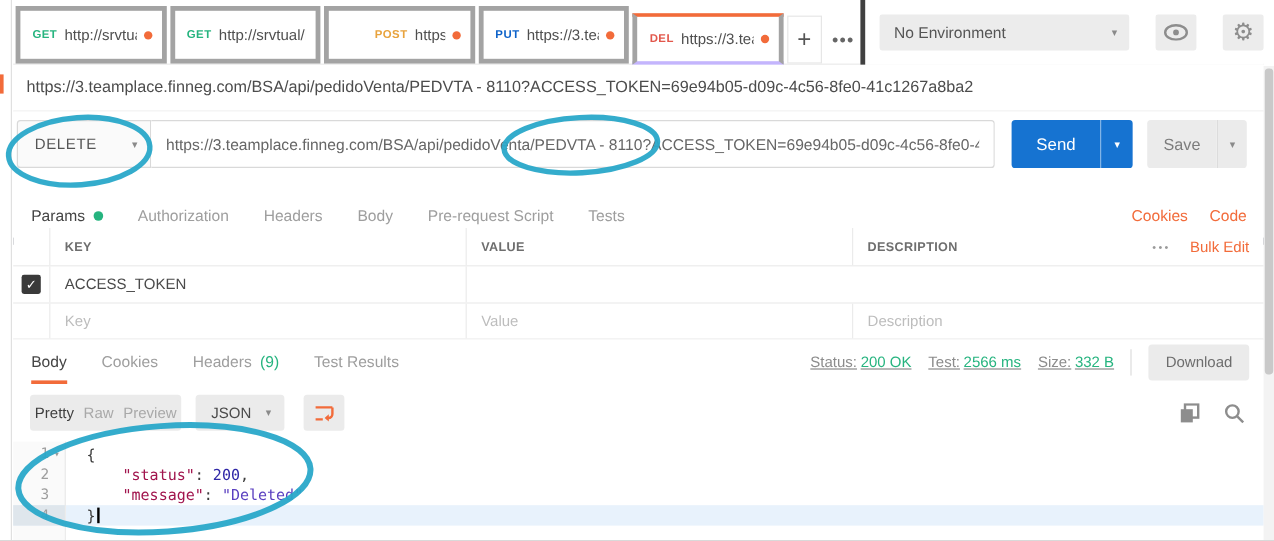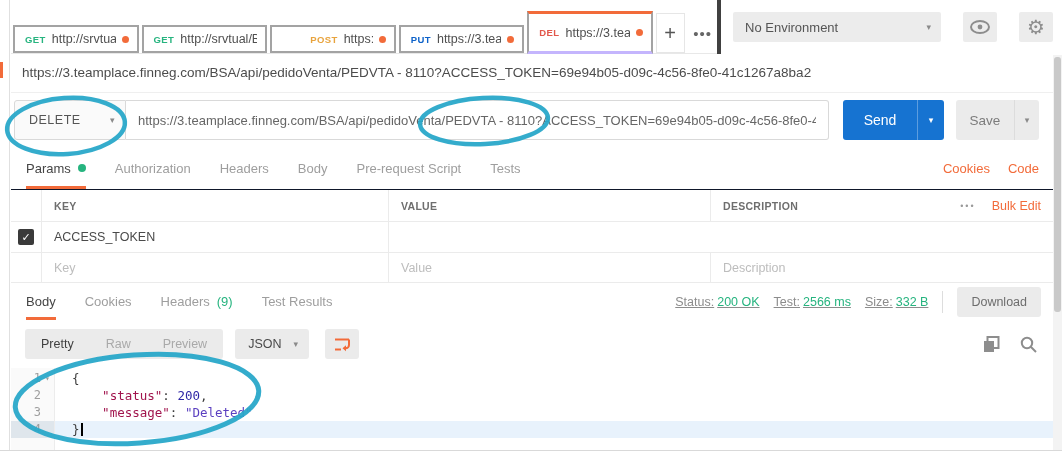--- a/index.html
+++ b/index.html
@@ -12,21 +12,21 @@
                  border-right:1px solid #e0e0e0; z-index:4; }
   .orange-notch { position:absolute; left:0; top:62px; width:3px; height:16px; background:#f26b3a; z-index:5; }
 
   
   .scrollbar { position:absolute; right:0; top:55px; width:9px; bottom:0; background:#f3f3f3; z-index:4; }
   .scroll-thumb { position:absolute; right:1px; top:2px; width:7px; height:255px; background:#c9c9c9; border-radius:3px; }
 
   
   .tabrow { position:absolute; left:11px; top:0; right:9px; height:54px; background:#fff;
             border-bottom:1px solid #e8e8e8; display:flex; align-items:flex-end; padding:0 0 0 2px; }
-  .tab { width:131px; height:28px; border:2px solid #a3a3a3; background:#fff; margin-right:3px;
+  .tab { width:131px; height:48px; border:4px solid #a3a3a3; background:#fff; margin-right:3px;
          display:flex; align-items:center; gap:6px; padding:0 8px 0 10px; overflow:hidden; }
   .tab.active { height:43px; border-top:3px solid #f26b3a; border-bottom:3px solid #c4b5fd; margin-bottom:-1px; }
   .tab .method { font-size:9.5px; font-weight:700; letter-spacing:.4px; flex:none; }
   .m-get { color:#26b47f; } .m-post { color:#e8a33d;margin-left:28px; } .m-put { color:#0d62c9; } .m-del { color:#e2574b; }
   .tab .turl { font-size:12.5px; color:#4f4f4f; white-space:nowrap; overflow:hidden; flex:1; }
   .tab .dot { width:7px; height:7px; border-radius:50%; background:#f26b3a; flex:none; }
   .tab-plus { width:30px; height:40px; border:1px solid #e6e6e6; background:#fff; display:flex;
               align-items:center; justify-content:center; font-size:20px; color:#555; margin-right:4px; }
   .tab-more { width:30px; height:40px; display:flex; align-items:center; justify-content:center;
               font-size:15px; color:#666; letter-spacing:1px; }
@@ -60,22 +60,22 @@
   .send-caret { width:27px; height:40px; background:#1673d1; border-left:1px solid rgba(255,255,255,.3);
                 border-radius:0 3px 3px 0; color:#fff; display:flex; align-items:center; justify-content:center; }
   .send-caret .caret { color:#fff; }
   .save-main { width:58px; height:40px; background:#ebebeb; color:#7c7c7c; font-size:13.5px;
                border-radius:3px 0 0 3px; display:flex; align-items:center; justify-content:center; }
   .save-caret { width:25px; height:40px; background:#ebebeb; border-left:1px solid #dcdcdc;
                 border-radius:0 3px 3px 0; display:flex; align-items:center; justify-content:center; }
   .gap12 { width:12px; flex:none; }
 
   
-  .reqtabs { position:absolute; left:11px; top:147px; right:9px; height:43px; display:flex;
-             align-items:stretch; padding-left:15px; border-bottom:1px solid #0f172a; background:#fff; }
+  .reqtabs { position:absolute; left:11px; top:161px; right:9px; height:43px; display:flex;
+             align-items:stretch; padding-left:15px; border-bottom:6px solid #0f172a; background:#fff; }
   .rtab { display:flex; align-items:center; gap:7px; font-size:13px; color:#9e9e9e; margin-right:29px; }
   .rtab.active { color:#454545; border-bottom:3px solid #f26b3a; padding-top:3px; }
   .gdot { width:8px; height:8px; border-radius:50%; background:#26b47f; }
   .reqtabs-right { margin-left:auto; display:flex; align-items:center; gap:18px; padding-right:14px; }
   .olink { color:#f26b3a; font-size:13px; }
 
   
   .ptable { position:absolute; left:11px; top:190px; right:9px; background:#fff; }
   .prow { display:grid; grid-template-columns:30px 347px 322px 1fr; border-bottom:1px solid #ebebeb; }
   .prow > div { border-left:1px solid #ebebeb; display:flex; align-items:center; padding-left:12px; overflow:hidden; }
@@ -101,21 +101,21 @@
   .resp-right { margin-left:auto; display:flex; align-items:center; gap:14px; padding-right:12px; }
   .meta { font-size:12.5px; color:#8c8c8c; white-space:nowrap;text-decoration:underline; }
   .meta .grn { margin-left:3px; }
   .vsep { width:1px; height:22px; background:#ddd; }
   .download-btn { background:#ebebeb; color:#6d6d6d; font-size:12.5px; padding:8px 14px; border-radius:3px; }
 
   
   .vtoolbar { position:absolute; left:11px; top:320px; right:9px; height:48px; display:flex;
               align-items:center; padding-left:14px; gap:12px; background:#fff; }
   .seggroup { display:flex; background:#ebebeb; border-radius:3px; overflow:hidden; }
-  .seg { padding:0 16px; height:30px; line-height:30px; font-size:12.5px; color:#a9a9a9; }
+  .seg { padding:0 4px; height:30px; line-height:30px; font-size:12.5px; color:#a9a9a9; }
   .seg.active { color:#3f3f3f; }
   .lang-select { background:#ebebeb; border-radius:3px; height:30px; padding:0 11px 0 13px; display:flex;
                  align-items:center; gap:12px; font-size:12.5px; color:#4a4a4a; }
   .wrap-btn { width:34px; height:30px; background:#ebebeb; border-radius:3px; display:flex;
               align-items:center; justify-content:center; margin-left:4px; }
   .vt-right { margin-left:auto; display:flex; align-items:center; gap:20px; padding-right:16px; }
 
   
   .codearea { position:absolute; left:11px; top:368px; right:9px; bottom:0; background:#fff;
               font-family:"DejaVu Sans Mono","Liberation Mono",monospace; font-size:12.5px; }

